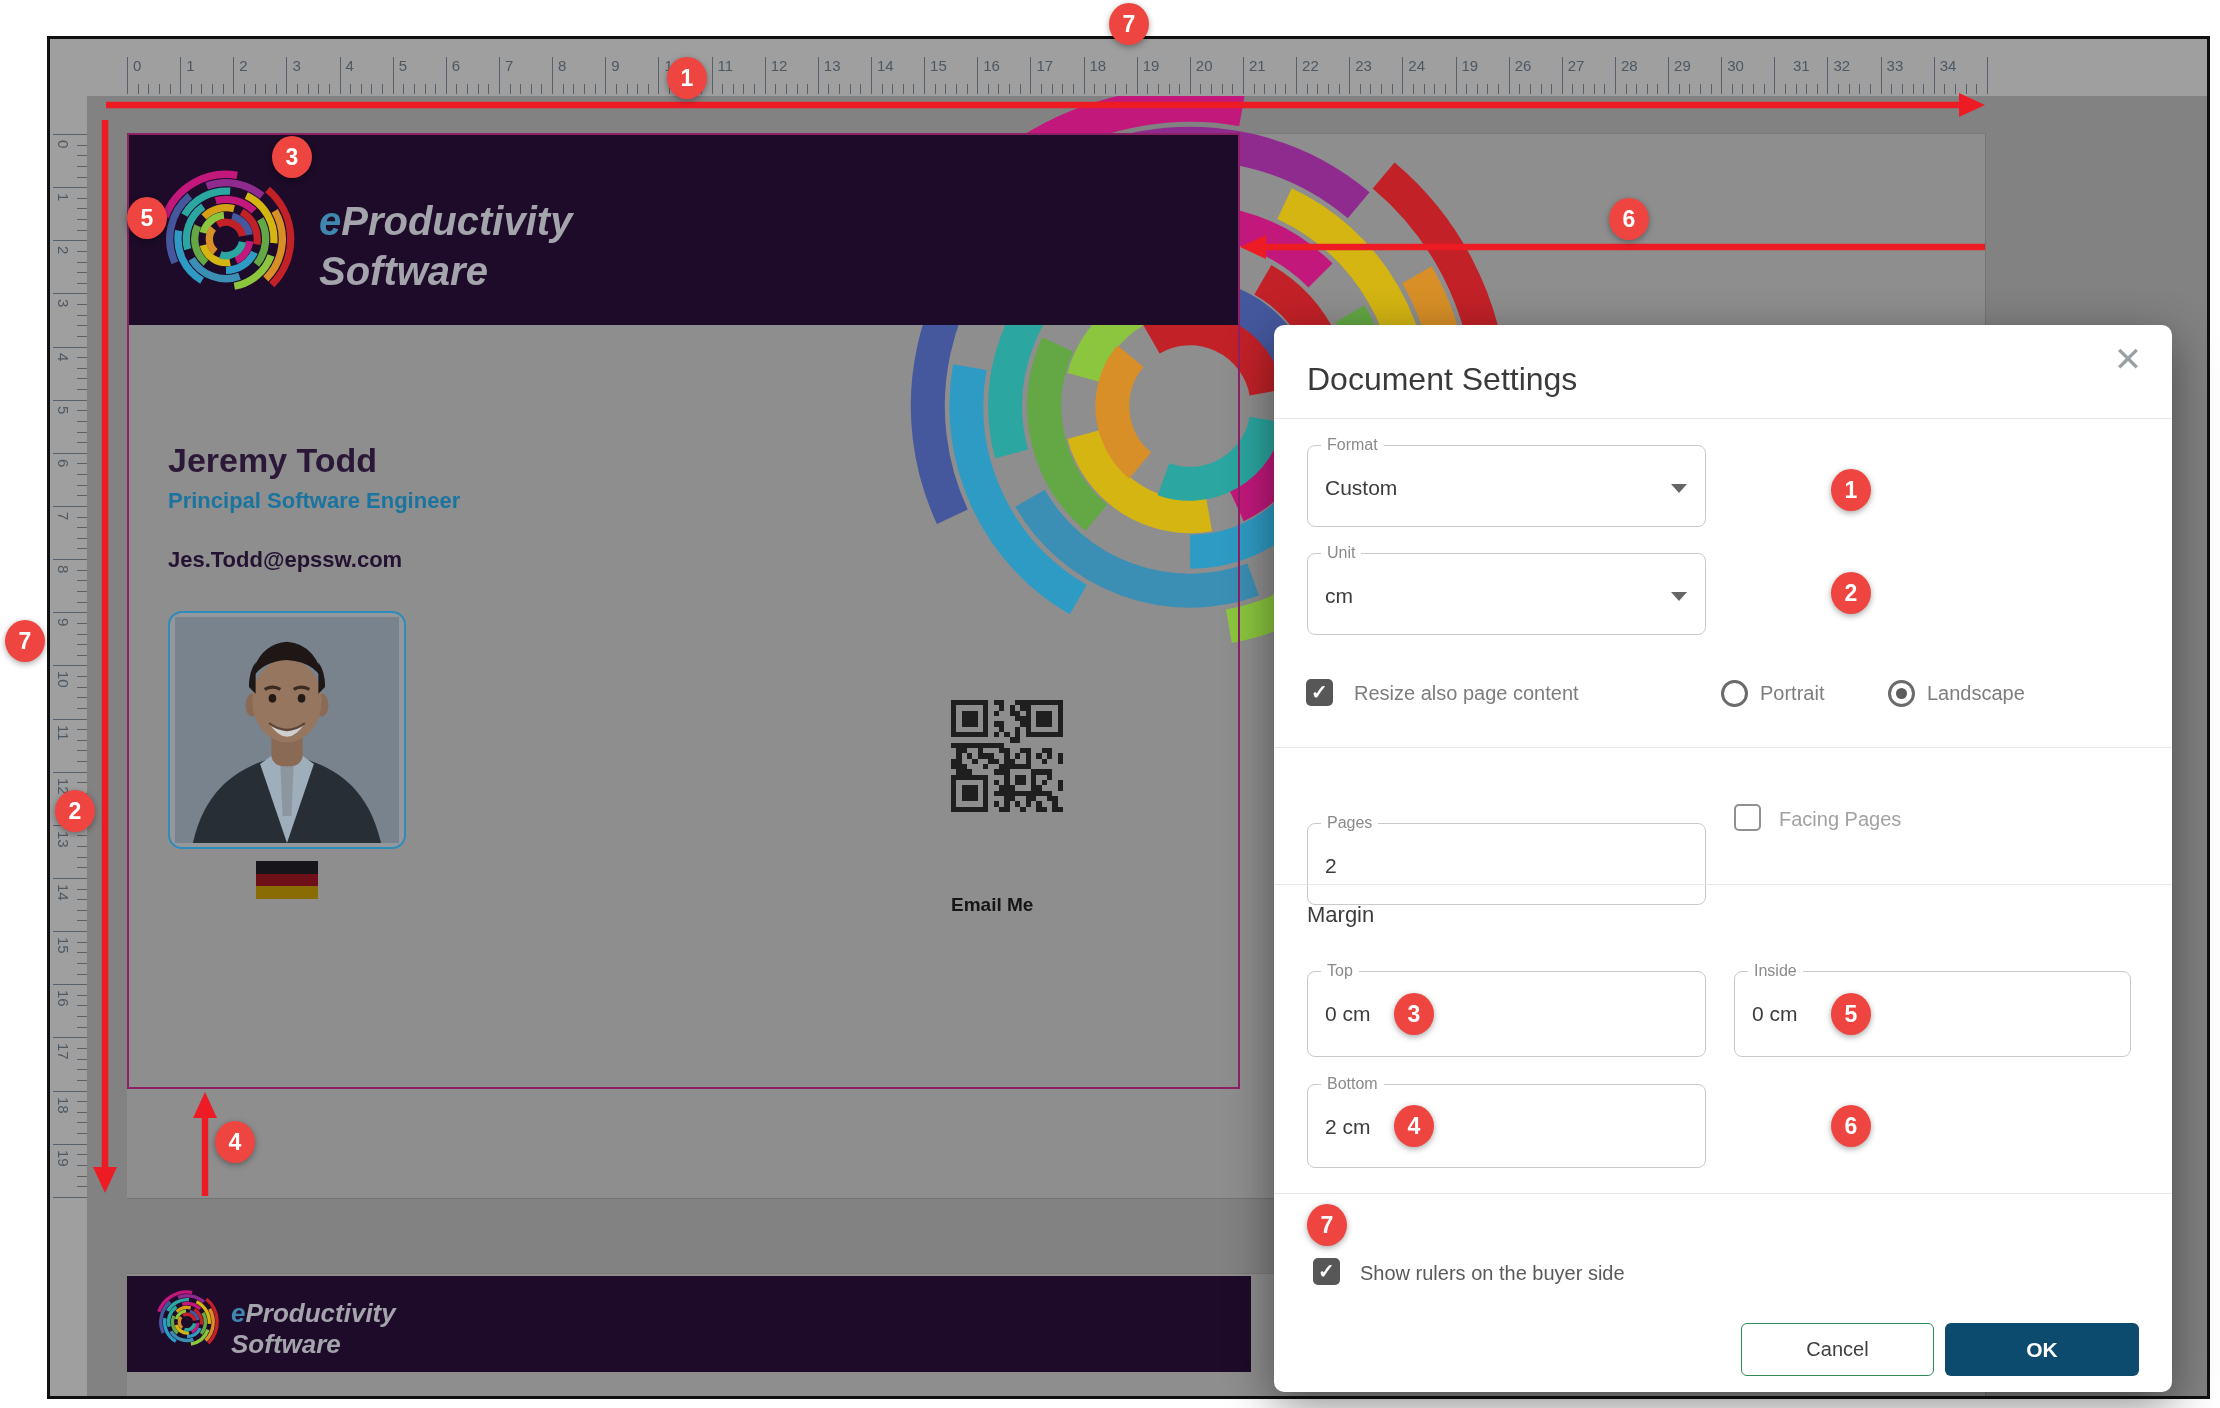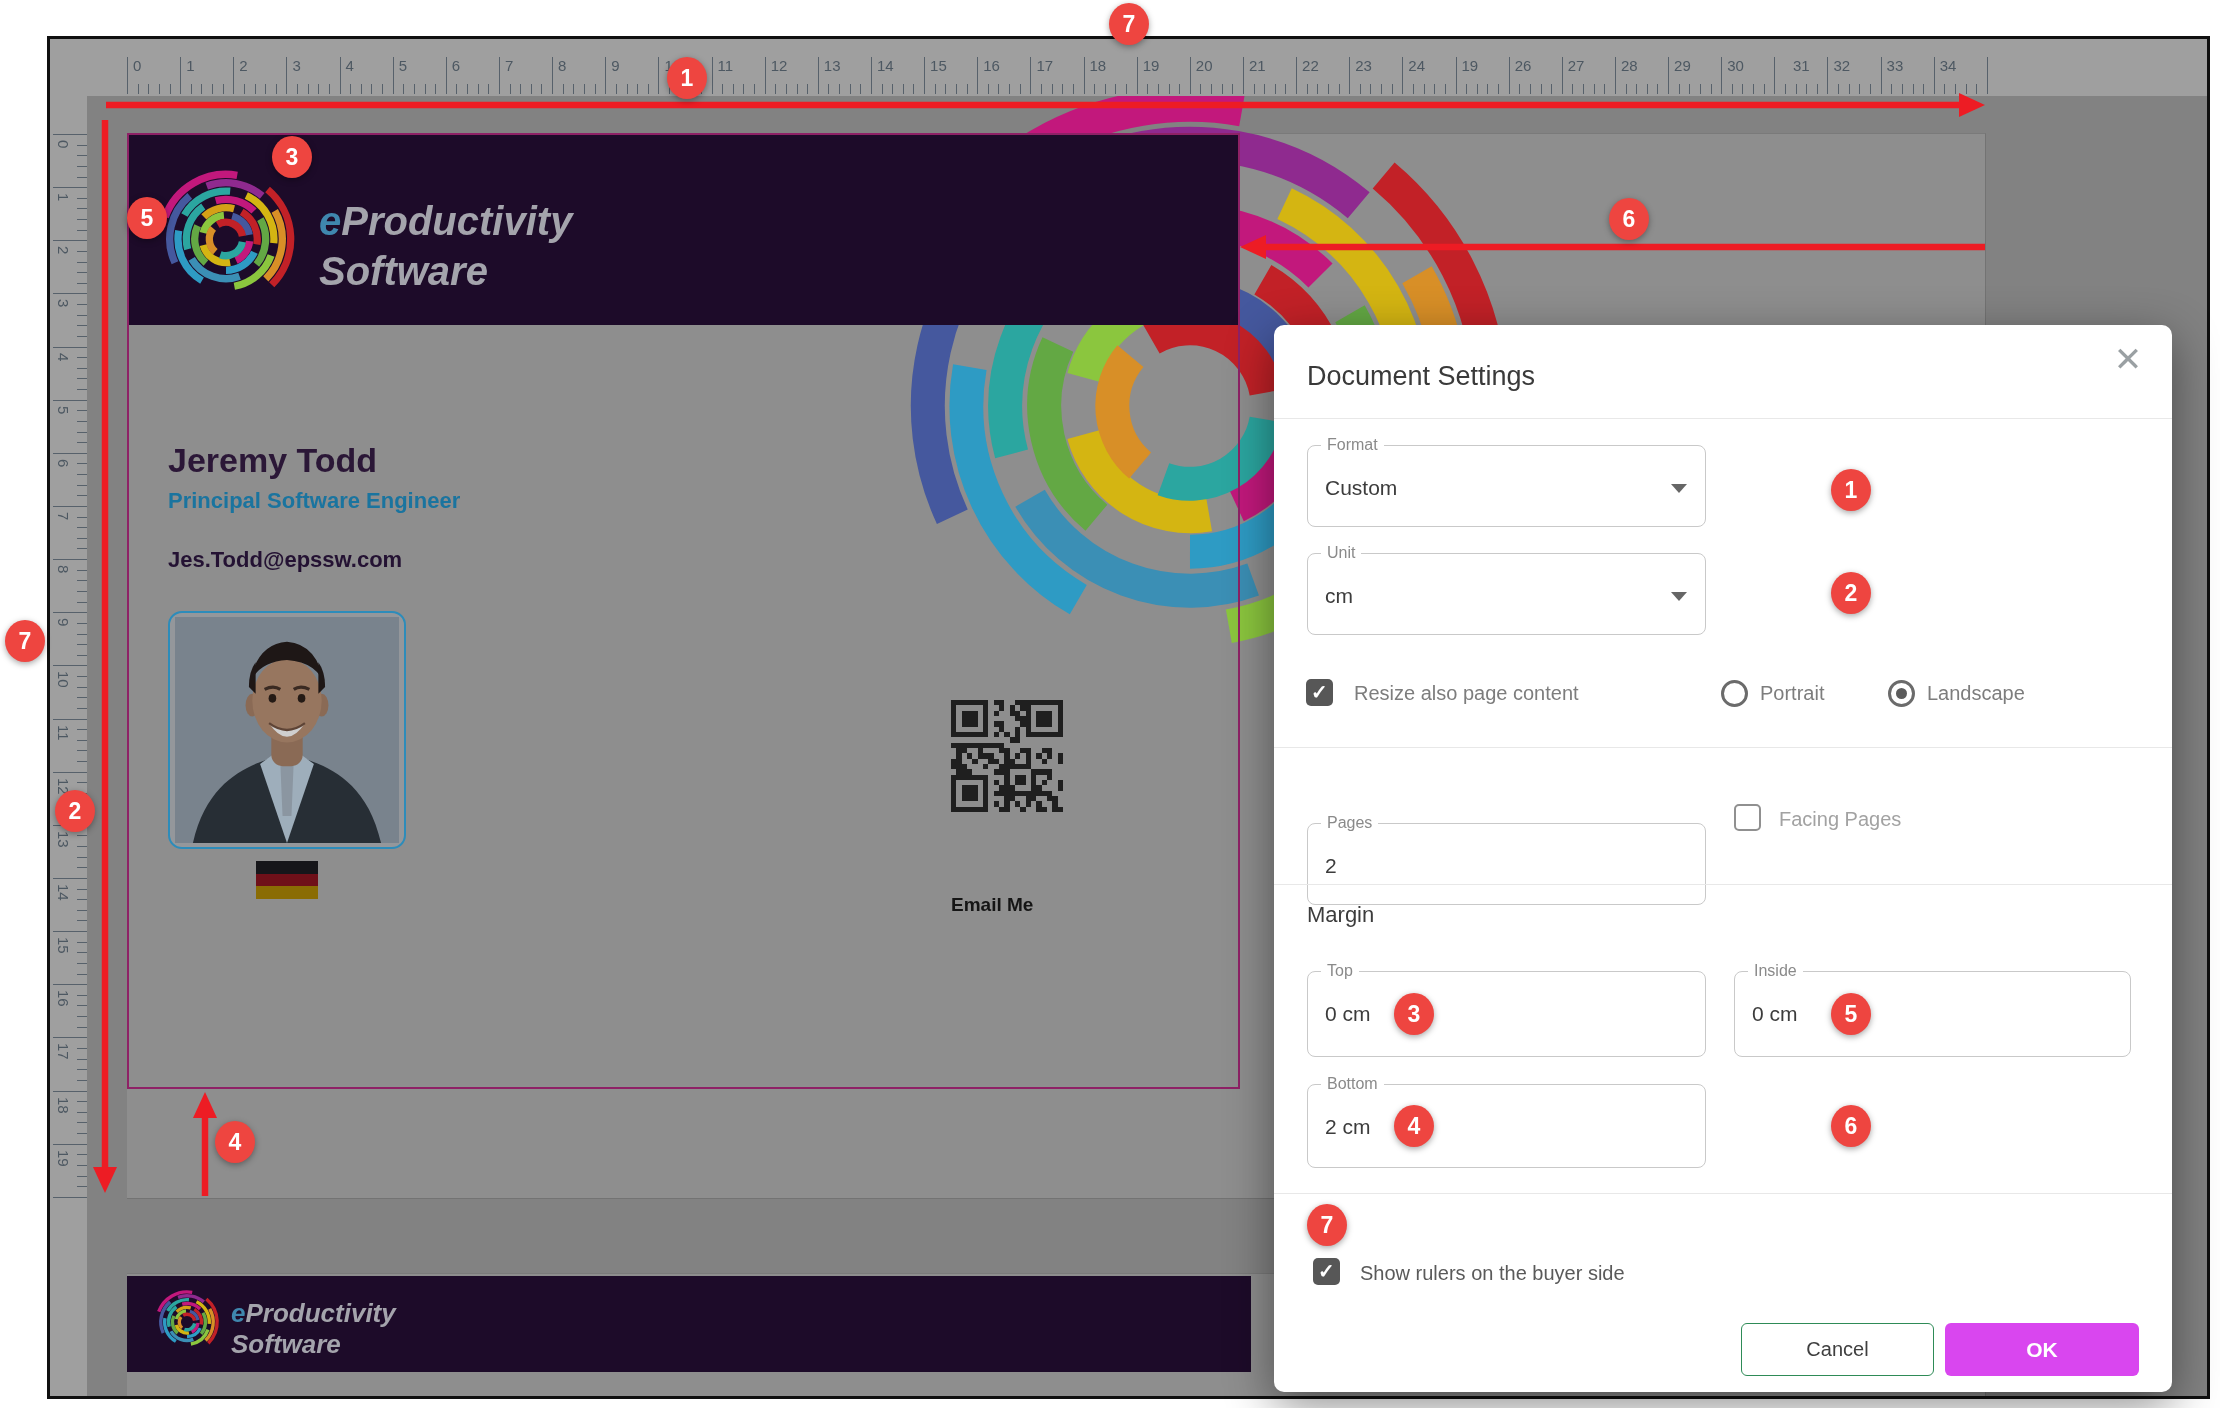--- a/index.html
+++ b/index.html
@@ -53,21 +53,21 @@
 
   
   #arrows{position:absolute;left:0;top:0;z-index:40;pointer-events:none;}
   .badge{position:absolute;width:40px;height:42px;border-radius:50%;background:#ee4540;
         color:#fff;font-size:23px;font-weight:bold;display:flex;align-items:center;justify-content:center;
         transform:translate(-50%,-50%);box-shadow:0 2px 6px rgba(0,0,0,.35);z-index:60;}
 
   
   .dialog{position:absolute;left:1274px;top:325px;width:898px;height:1067px;background:#fff;
         border-radius:10px;box-shadow:0 14px 48px rgba(0,0,0,.45);z-index:50;}
-  .dlg-title{position:absolute;left:33px;top:36px;font-size:27px;color:#3a3a3a;}
+  .dlg-title{position:absolute;left:33px;top:36px;font-size:32px;color:#3a3a3a;}
   .dlg-close{position:absolute;left:832px;top:12px;font-size:34px;color:#9aa0a3;cursor:pointer;
         width:44px;height:44px;text-align:center;line-height:44px;}
   .dlg-div{position:absolute;left:0;width:898px;height:1px;background:#e8e8e8;}
 
   .fld{position:absolute;border:1px solid #c9c9c9;border-radius:8px;box-sizing:border-box;background:#fff;}
   .fld .lab{position:absolute;top:-10px;left:13px;background:#fff;padding:0 6px;font-size:16px;color:#8a8a8a;}
   .fld .val{position:absolute;left:17px;top:30px;font-size:21px;color:#3c3c3c;}
   .fld .caret{position:absolute;right:18px;top:38px;width:0;height:0;border-left:8px solid transparent;
         border-right:8px solid transparent;border-top:9px solid #666;}
 
@@ -80,21 +80,21 @@
 
   .radio{position:absolute;width:27px;height:27px;border:3px solid #6b6b6b;border-radius:50%;box-sizing:border-box;}
   .radio .dot{position:absolute;left:5px;top:5px;width:11px;height:11px;border-radius:50%;background:#5c5c5c;display:none;}
   .radio.sel .dot{display:block;}
 
   .dlg-h2{position:absolute;left:33px;top:577px;font-size:22px;color:#3c3c3c;}
 
   .btn{position:absolute;height:53px;border-radius:6px;box-sizing:border-box;font-size:20px;
        display:flex;align-items:center;justify-content:center;cursor:pointer;}
   .btn-cancel{left:467px;top:998px;width:193px;background:#fff;border:1.5px solid #2e8b57;color:#3f3f3f;}
-  .btn-ok{left:671px;top:998px;width:194px;background:#d946ef;color:#fff;font-weight:bold;font-size:21px;}
+  .btn-ok{left:671px;top:998px;width:194px;background:#0c4a6e;color:#fff;font-weight:bold;font-size:21px;}
 </style>
 </head>
 <body>
 
 <div class="frame">
 
   <div class="page" style="left:80px;top:97px;width:1858px;height:1064px;"></div>
 
   <div class="swirl" id="swirl-giant" style="left:803px;top:30px;width:680px;height:680px;">
       <svg viewBox="-105 -105 210 210" xmlns="http://www.w3.org/2000/svg">

